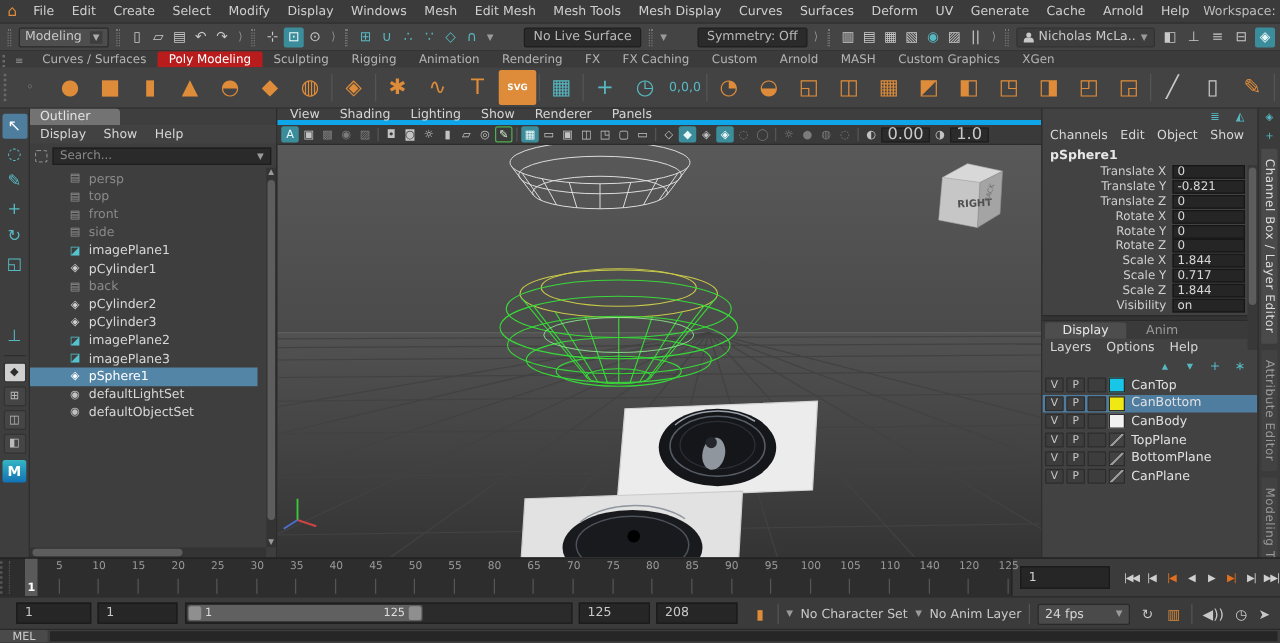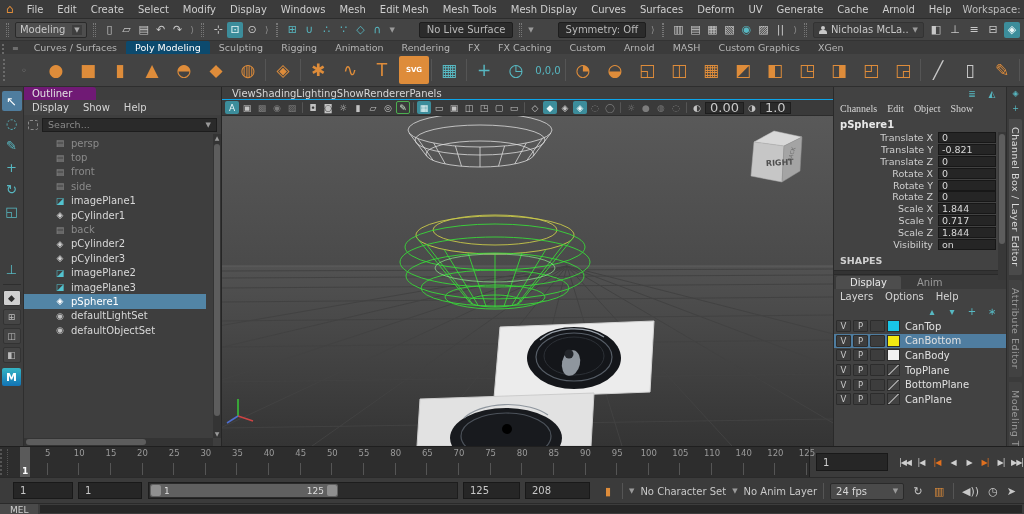--- a/index.html
+++ b/index.html
@@ -29,21 +29,21 @@
   .person { width:8px; height:8px; position:relative; }
   .person:before { content:""; position:absolute; left:2px; top:0; width:4px; height:4px; border-radius:50%; background:#c8c8c8; }
   .person:after { content:""; position:absolute; left:0; top:4.5px; width:8px; height:3.5px; border-radius:3px 3px 0 0; background:#c8c8c8; }
   .sl-right { margin-left:auto; display:flex; align-items:center; gap:3px; }
 
   
   #shelftabs { left:0; top:41px; width:1024px; height:13px; background:#3b3b3b; display:flex; align-items:flex-end; padding-left:2px; overflow:hidden; }
   .tabgrip { width:8px; height:10px; border-left:2px dotted #6a6a6a; margin-right:2px; }
   .shelfmenu-ico { color:#9a9a9a; font-size:8px; margin:0 6px 1px 0; }
   .shelf-tab { font-size:9.5px; color:#b5b5b5; padding:1px 9px; white-space:nowrap; }
-  .shelf-tab.active { background:#0c4a6e; color:#fff; border-radius:2px 2px 0 0; }
+  .shelf-tab.active { background:#b91c1c; color:#fff; border-radius:2px 2px 0 0; }
   #shelf { left:0; top:54px; width:1024px; height:33px; background:#434343; border-bottom:1px solid #2e2e2e; display:flex; align-items:center; gap:2px; padding:0 3px; overflow:hidden; }
   .shelf-ico { width:30px; height:28px; display:inline-flex; align-items:center; justify-content:center; font-size:17px; color:#de8c3a; flex:0 0 auto; }
   .shelf-ico.small { font-size:10px; }
   .shelf-ico.sep { width:1px; height:22px; background:#555; padding:0; }
   .svg-badge { background:#de8c3a; color:#fff; font-size:7px; font-weight:bold; padding:2px 3px; border-radius:2px; }
 
   
   #main { left:0; top:87px; width:1024px; height:359px; }
 
   
@@ -53,56 +53,56 @@
   .tool.active { background:#4f7d9e; color:#fff; }
   .tb-spacer { height:34px; }
   .tb-div { width:18px; height:1px; background:#2e2e2e; margin:3px 0; }
   .layout-btn { width:18px; height:16px; background:#4a4a4a; border:1px solid #333; display:flex; align-items:center; justify-content:center; font-size:9px; color:#2c2c2c; border-radius:2px; }
   .layout-btn.light { background:#cfcfcf; }
   .layout-btn.dark { background:#454545; color:#bbb; }
   .m-logo { width:19px; height:18px; margin-top:3px; background:linear-gradient(180deg,#35b5c4,#1273b5); color:#fff; font-weight:bold; font-size:11px; display:flex; align-items:center; justify-content:center; border-radius:2px; }
 
   
   #outliner { left:24px; top:0; width:198px; height:359px; background:#3e3e3e; border-right:1px solid #262626; display:flex; flex-direction:column; }
-  .ol-title { height:13px; background:#701a75; font-size:10px; color:#e2e2e2; padding:0 8px; display:flex; align-items:center; width:72px; border-radius:0 3px 0 0; }
+  .ol-title { height:13px; background:#737373; font-size:10px; color:#e2e2e2; padding:0 8px; display:flex; align-items:center; width:72px; border-radius:0 3px 0 0; }
   .ol-menus { height:15px; display:flex; gap:14px; align-items:center; padding:0 8px; background:#424242; }
   .ol-menus .menu { font-size:10px; color:#d6d6d6; }
   .ol-search { height:19px; display:flex; align-items:center; gap:4px; padding:2px 4px; }
   .filter-ico { width:10px; height:10px; border:1px dashed #8a8a8a; border-radius:2px; }
   .search-box { flex:1; background:#2a2a2a; border:1px solid #1d1d1d; height:14px; color:#8a8a8a; display:flex; align-items:center; justify-content:space-between; padding:0 5px; font-size:9.5px; }
   .search-box .arrow { font-size:7px; color:#9a9a9a; }
   .ol-tree { flex:1; position:relative; overflow:hidden; padding-top:2px; }
   .ol-row { height:14.4px; display:flex; align-items:center; gap:5px; padding-left:30px; font-size:10px; color:#d8d8d8; width:182px; }
   .ol-row .g { width:12px; text-align:center; font-size:9px; }
   .ol-row.dim { color:#8a8a8a; }
   .ol-row.selected { background:#5285a6; color:#fff; }
   .vscroll { position:absolute; right:0; top:0; width:8px; height:100%; background:#343434; }
   .vscroll .thumb { position:absolute; left:1px; width:6px; background:#5d5d5d; border-radius:3px; }
   .vscroll .cap { position:absolute; left:0; width:8px; height:8px; color:#9a9a9a; font-size:6px; text-align:center; line-height:8px; }
   .ol-hscroll { height:8px; background:#343434; position:relative; margin-right:8px; }
   .ol-hscroll .thumb { position:absolute; left:2px; top:1px; height:6px; width:120px; background:#5d5d5d; border-radius:3px; }
 
   
   #viewport { left:222px; top:0; width:611px; height:359px; background:#393939; display:flex; flex-direction:column; }
-  .vp-menus { height:13px; background:#3e3e3e; display:flex; align-items:center; padding:0 10px; border-bottom:1px solid #0ea5e9; }
+  .vp-menus { height:13px; background:#3e3e3e; display:flex; align-items:center; gap:16px; padding:0 10px; border-bottom:4px solid #0ea5e9; }
   .vp-menus .menu { font-size:10px; color:#d6d6d6; white-space:nowrap; }
   .vp-toolbar { height:16px; background:#3a3a3a; display:flex; align-items:center; gap:1px; padding:0 3px; border-bottom:1px solid #2c2c2c; overflow:hidden; }
   .vt-ico { width:14px; height:13px; display:inline-flex; align-items:center; justify-content:center; font-size:9px; color:#c3c3c3; border-radius:2px; flex:0 0 auto; }
   .vt-ico.hl { background:#3c8d9b; color:#eaf7f8; }
   .vt-ico.hlg { border:1px solid #4caf50; color:#cfe8cf; }
   .vt-ico.dim { color:#7c7c7c; }
   .vt-sep { width:1px; height:11px; background:#555; margin:0 2px; flex:0 0 auto; }
   .vt-val { background:#2b2b2b; border:1px solid #1e1e1e; color:#c8c8c8; font-size:13px; height:12px; display:flex; align-items:center; padding:0 4px; flex:0 0 auto; }
   .vp-scene { flex:1; position:relative; }
   .vp-scene svg { display:block; }
 
   
   #channelbox { left:833px; top:0; width:173px; height:359px; background:#424242; border-left:1px solid #2a2a2a; display:flex; flex-direction:column; }
   .cb-menus { height:16px; display:flex; gap:10px; align-items:center; padding:0 6px; }
-  .cb-menus .menu { font-size:10px; color:#d6d6d6;font-family:Liberation Serif, serif; }
+  .cb-menus .menu { font-size:10px; color:#d6d6d6; }
   .cb-object { font-size:10px; font-weight:bold; color:#e8e8e8; padding:3px 0 2px 6px; }
   .cb-rows { position:relative; padding-right:10px; }
   .cb-row { height:11.8px; display:flex; align-items:center; justify-content:flex-end; gap:5px; }
   .cb-label { font-size:9.5px; color:#cfcfcf; text-align:right; }
   .cb-value { width:58px; height:11px; background:#252525; border:1px solid #171717; color:#d8d8d8; font-size:9.5px; padding:0 3px; display:flex; align-items:center; }
   .cb-shapes { font-size:9.5px; font-weight:bold; color:#cfcfcf; padding:5px 0 2px 6px; }
   .cb-scroll { position:absolute; right:0; top:0; width:8px; height:148px; background:#383838; }
   .cb-scroll .thumb { position:absolute; left:1px; top:2px; width:6px; height:110px; background:#5d5d5d; border-radius:3px; }
   .cb-div { height:5px; background:#333; border-top:1px solid #2a2a2a; border-bottom:1px solid #2a2a2a; margin-top:2px; }
 
@@ -683,21 +683,20 @@
 
           <div class="cb-row">
             <span class="cb-label">Visibility</span>
             <span class="cb-value">on</span>
           </div>
         </div>
       <div class="cb-scroll">
           <span class="thumb"></span>
         </div>
     </div>
-    <div class="cb-shapes">SHAPES</div>
     <div class="cb-div"></div>
 
     <div id="layereditor">
       <div class="le-tabs">
 
       <span class="le-tab active">Display</span>
           <span class="le-tab">Anim</span>
         </div>
       <div class="le-menus">
 

